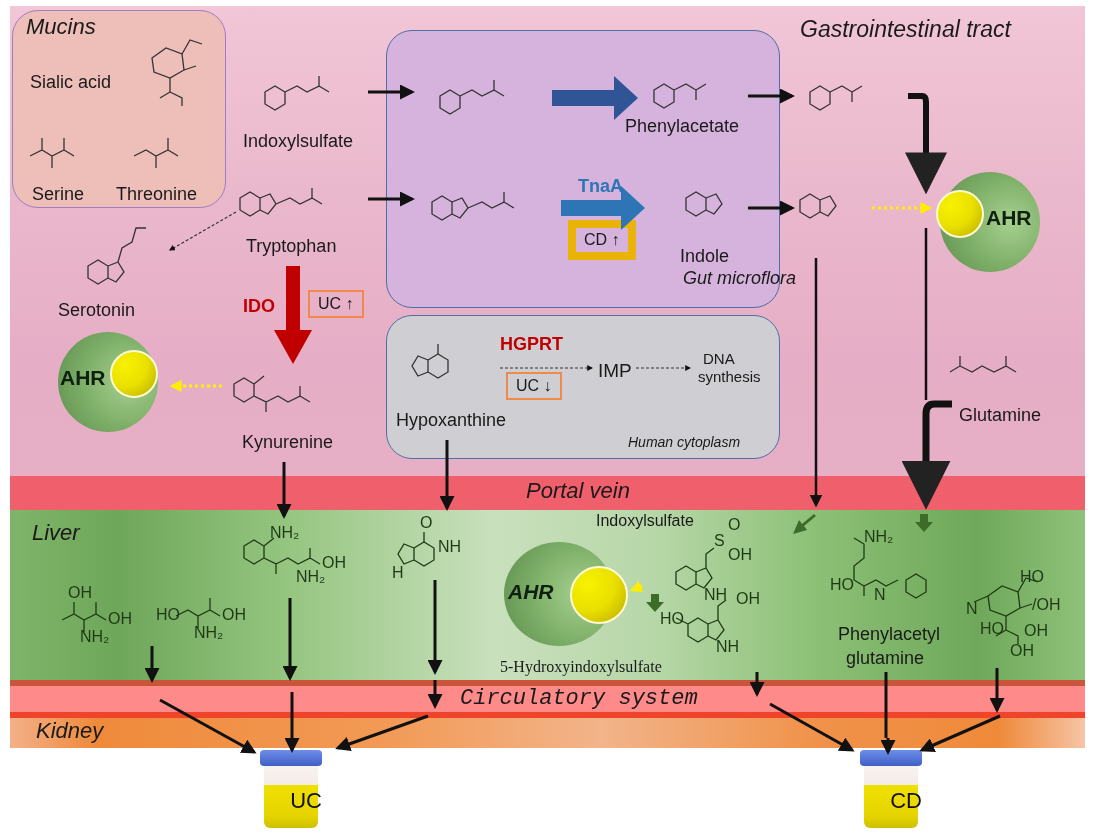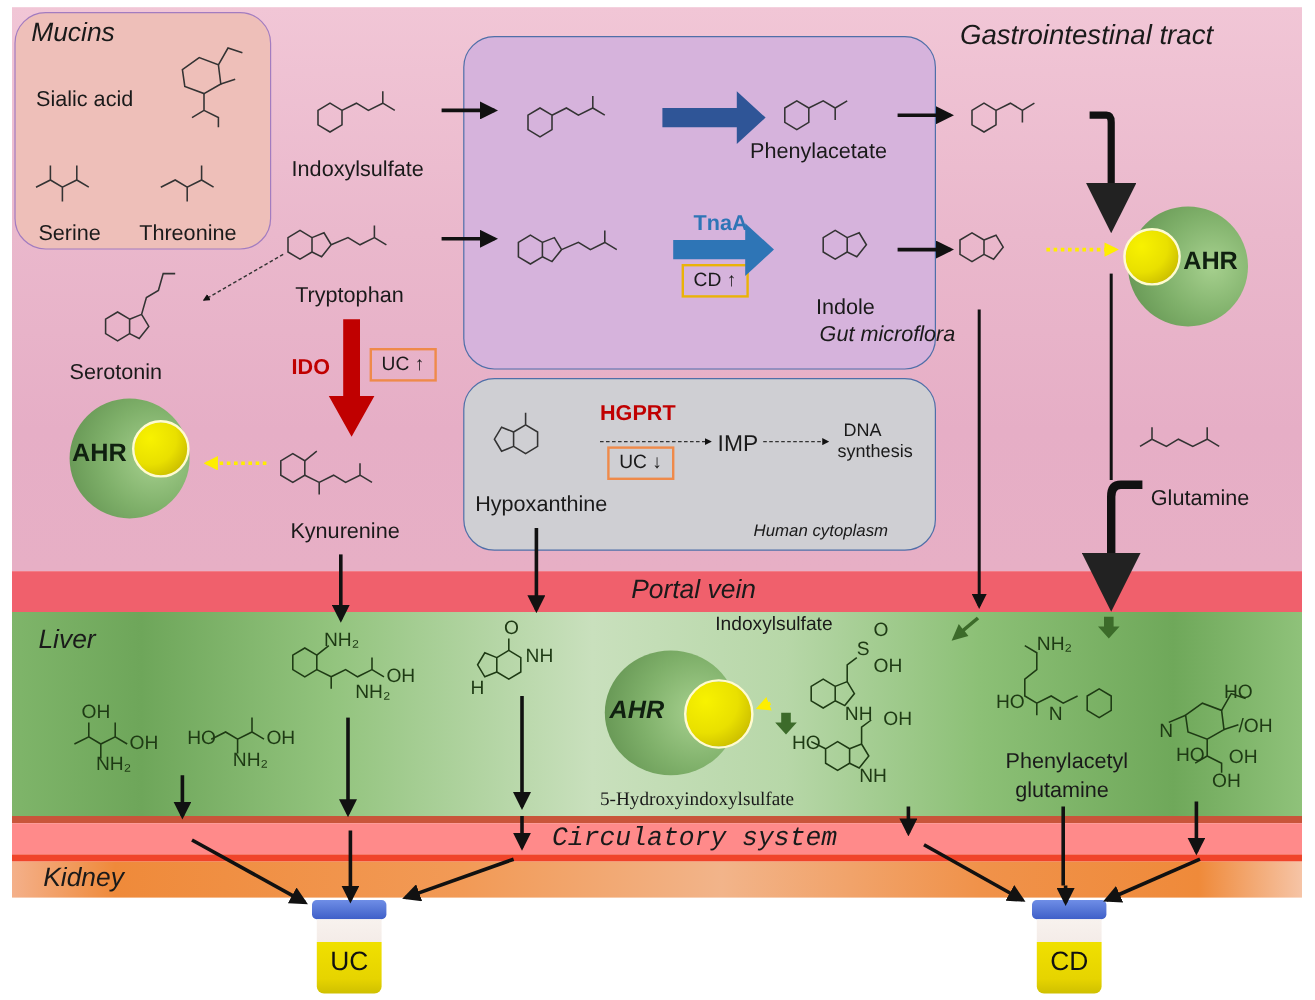--- a/index.html
+++ b/index.html
@@ -23,32 +23,32 @@
   #gut-box { left: 386px; top: 30px; width: 392px; height: 276px;
              background: #d6b3dc; border: 1.5px solid #4f6fa8; }
   #cyto-box { left: 386px; top: 315px; width: 392px; height: 142px;
               background: #cfcfd3; border: 1.5px solid #4f6fa8; }
   .lbl { position: absolute; font-size: 18px; white-space: nowrap; color: #1a1a1a; }
   .lbl.small { font-size: 15px; }
   .it { font-style: italic; }
   .enzyme { position: absolute; font-weight: bold; font-size: 18px; }
   .tag { position: absolute; font-size: 16px; padding: 3px 8px; background: transparent; white-space: nowrap; }
   .tag.orange { border: 2px solid #ef8a4a; }
-  .tag.blue { border: 2px solid #eab308; }
+  .tag.blue { border: 8px solid #eab308; }
   .ahr { position: absolute; border-radius: 50%;
          background: radial-gradient(circle at 70% 50%, #a6d08e 0%, #7fb06a 50%, #5d8d4c 100%); }
   .ahr .lig { position: absolute; border-radius: 50%; border: 2px solid #fffbd0;
               background: radial-gradient(circle at 30% 30%, #f8f200 0%, #e9e000 50%, #b8a800 100%); }
   .ahr-text { position: absolute; font-weight: bold; font-size: 21px; color: #102010; }
   .cup { position: absolute; width: 62px; height: 78px; }
   .cup .lid { position: absolute; left: 0; top: 0; width: 62px; height: 16px; border-radius: 4px;
               background: linear-gradient(180deg, #6f8ee6, #3f5fc8); }
   .cup .body { position: absolute; left: 4px; top: 16px; width: 54px; height: 62px; border-radius: 0 0 6px 6px;
                background: linear-gradient(180deg, #f8f2ee 0%, #f4ece8 30%, #f0e000 31%, #e6d400 80%, #cfc000 100%); }
-  .cup .cup-label { position: absolute; left: 0; width: 62px; top: 38px; text-align: center;
+  .cup .cup-label { position: absolute; left: 0; width: 62px; top: 38px; text-align: right;
                     font-size: 22px; color: #111; }
   svg.overlay { position: absolute; left: 0; top: 0; }
 </style>
 </head>
 <body>
 
 <div class="zone" id="gi"></div>
 <div class="zone" id="portal"></div>
 <div class="zone" id="liver"></div>
 <div class="zone" id="liver-border-b"></div>

